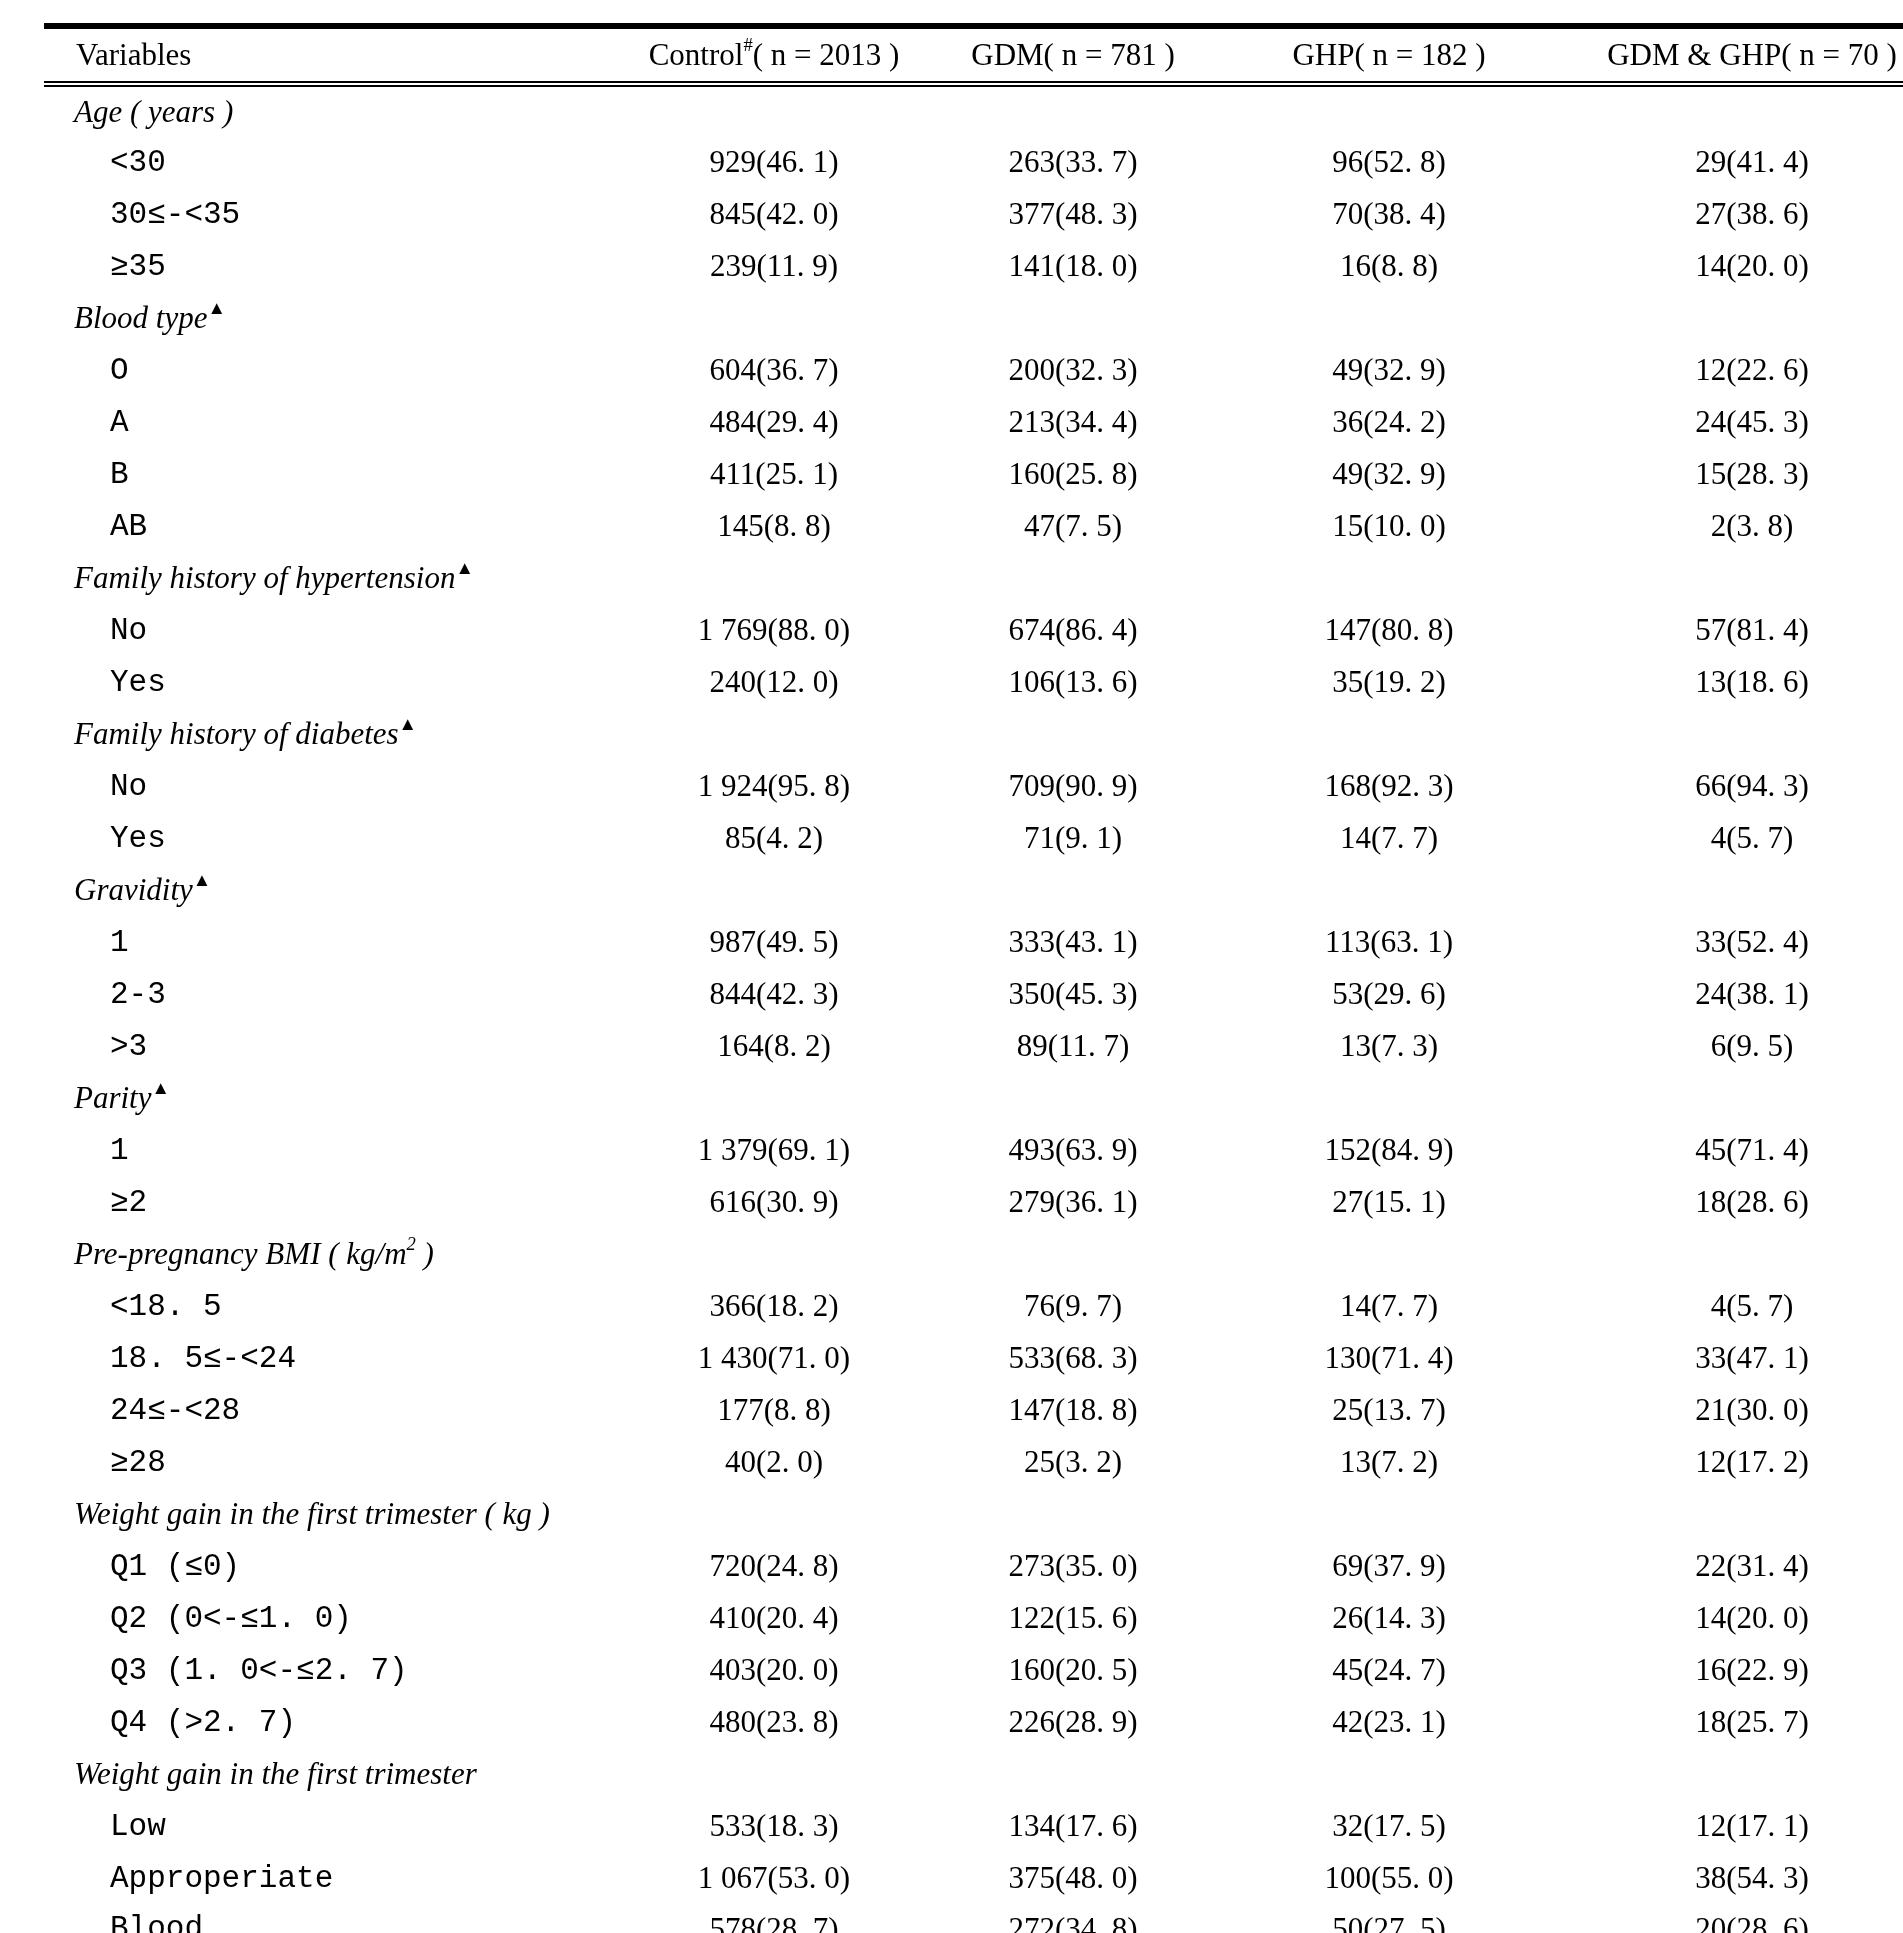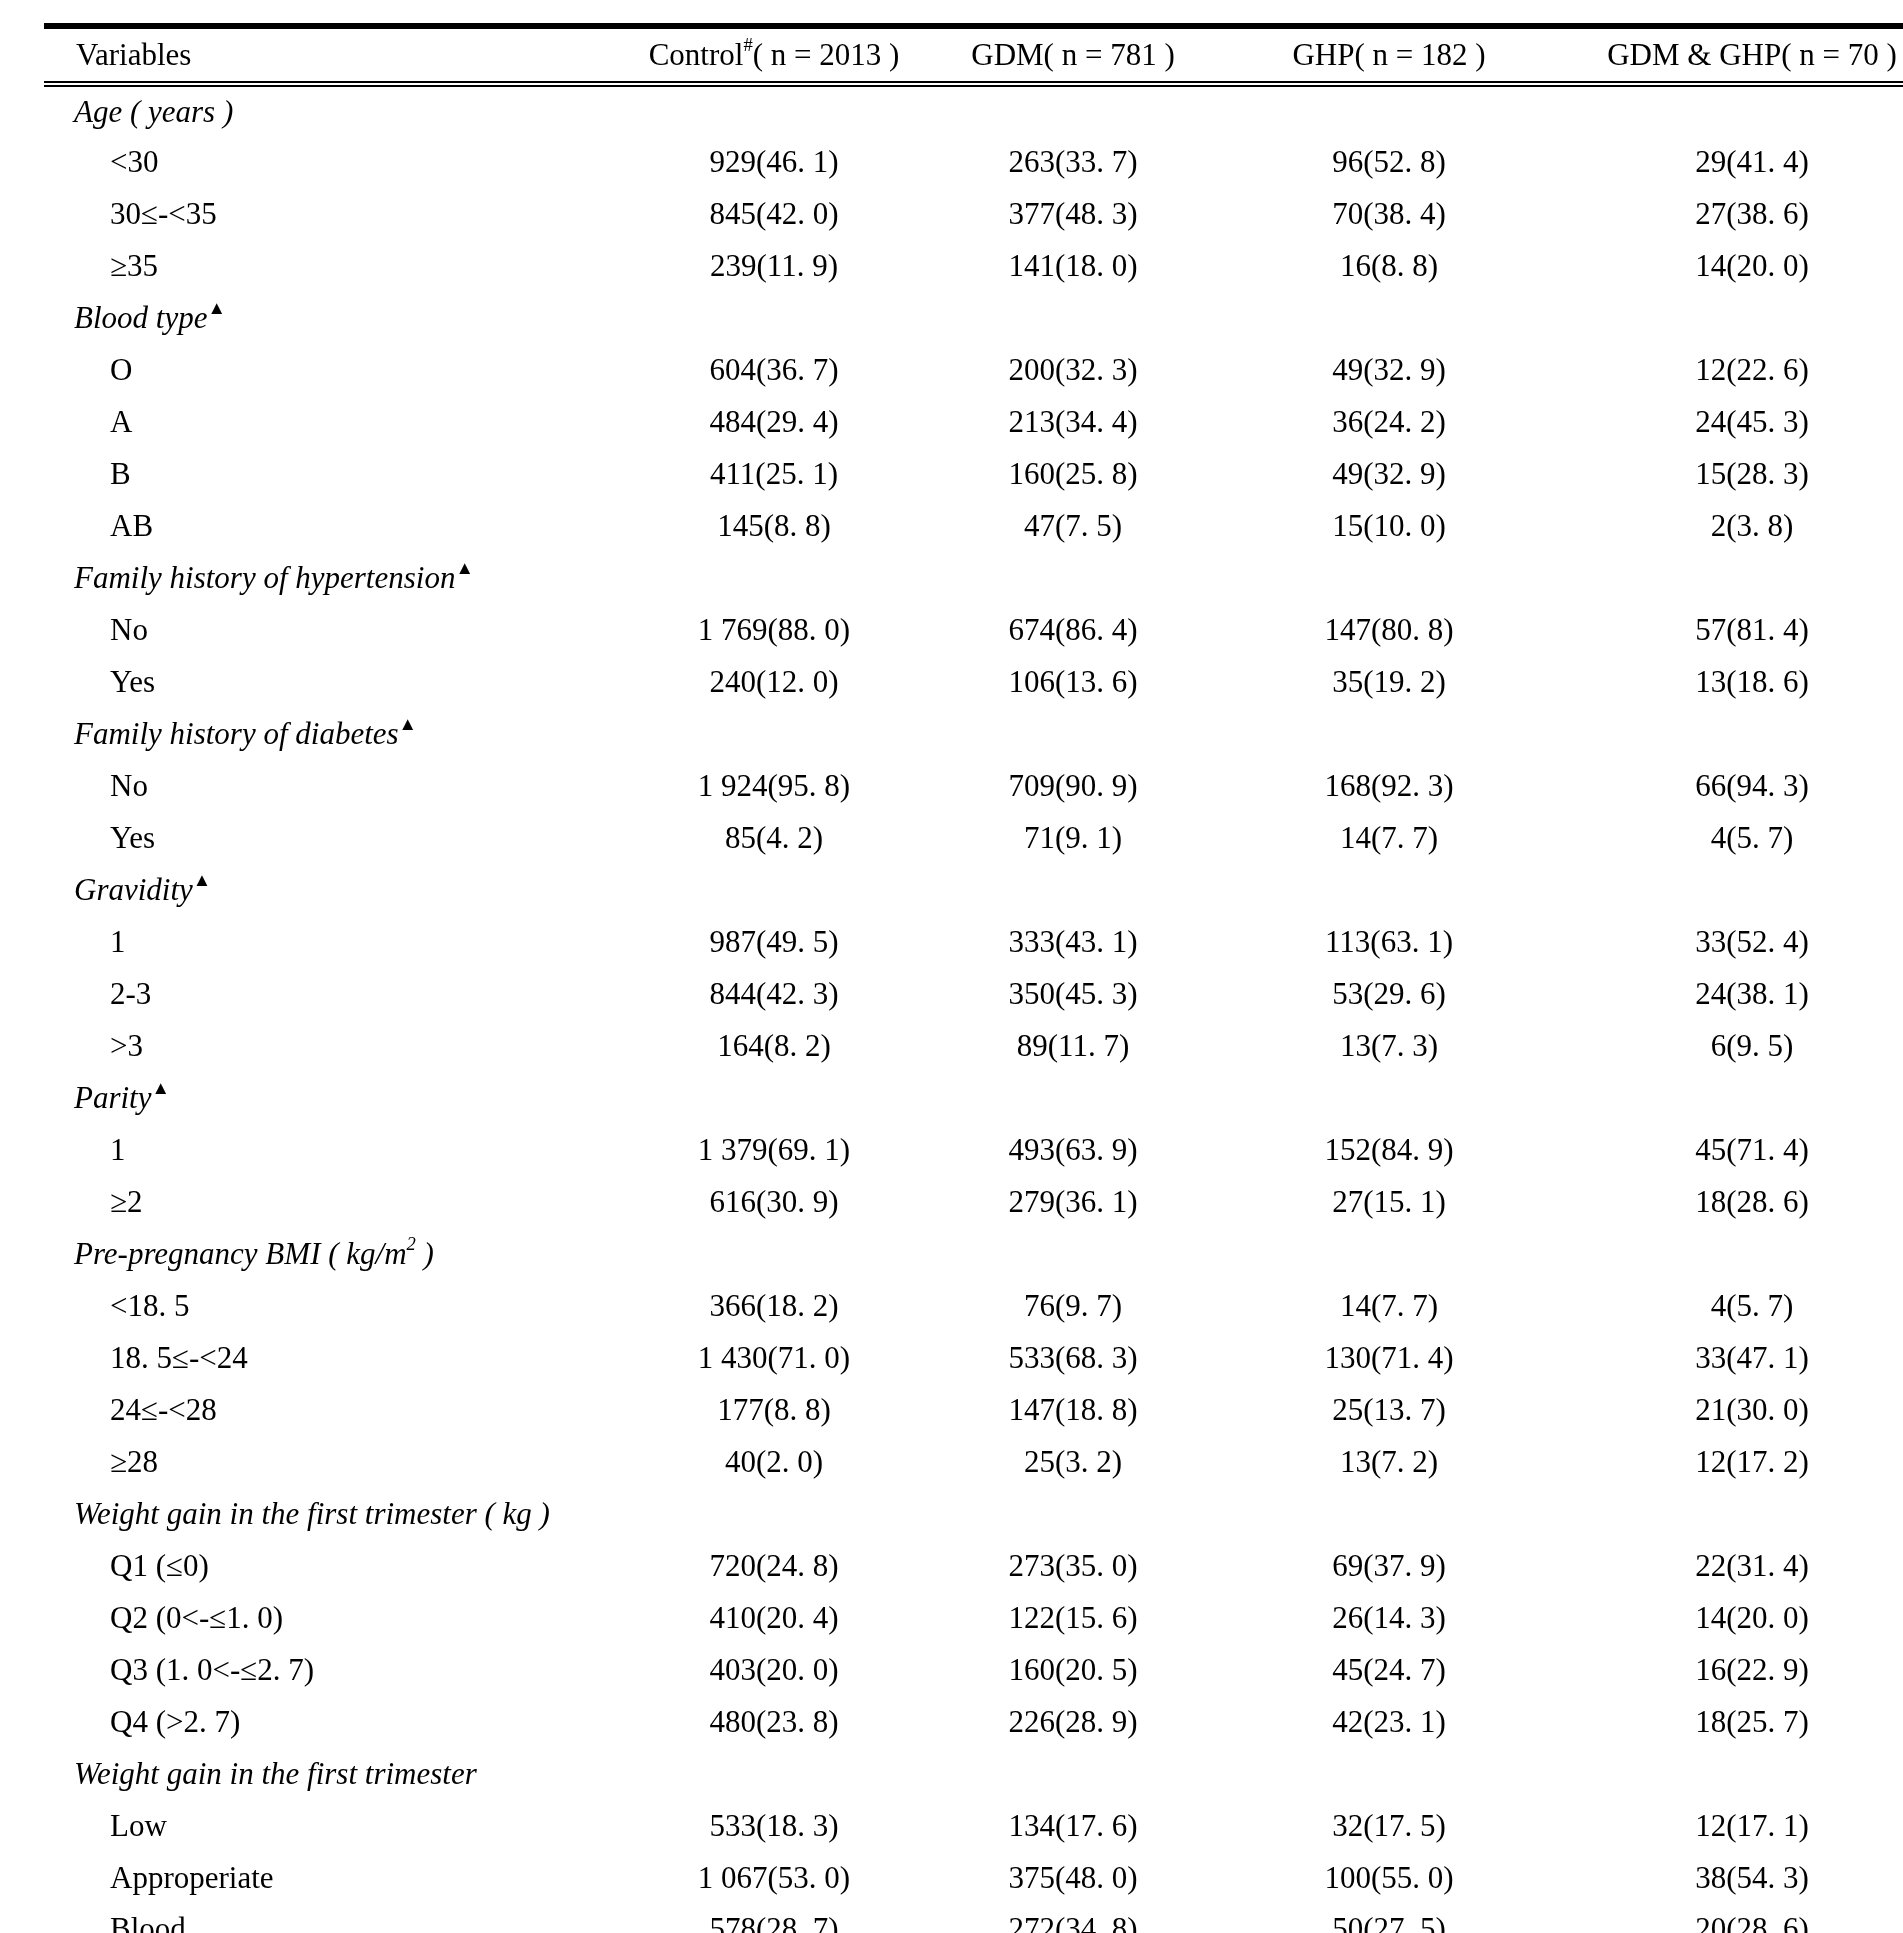--- a/index.html
+++ b/index.html
@@ -36,21 +36,21 @@
     padding: 0;
   }
   th.first {
     text-align: left;
     padding-left: 32px;
   }
   td { padding: 0; vertical-align: middle; }
   td.value { text-align: center; white-space: nowrap; }
   td.label { text-align: left; white-space: nowrap; }
   td.label.section { padding-left: 30px; font-style: italic; }
-  td.label.item { padding-left: 66px; }
+  td.label.item { padding-left: 66px; font-family: Liberation Mono, monospace; }
   sup.marker {
     font-size: 0.6em;
     line-height: 0;
     position: relative;
     top: -0.15em;
     vertical-align: super;
   }
 </style>
 </head>
 <body>

